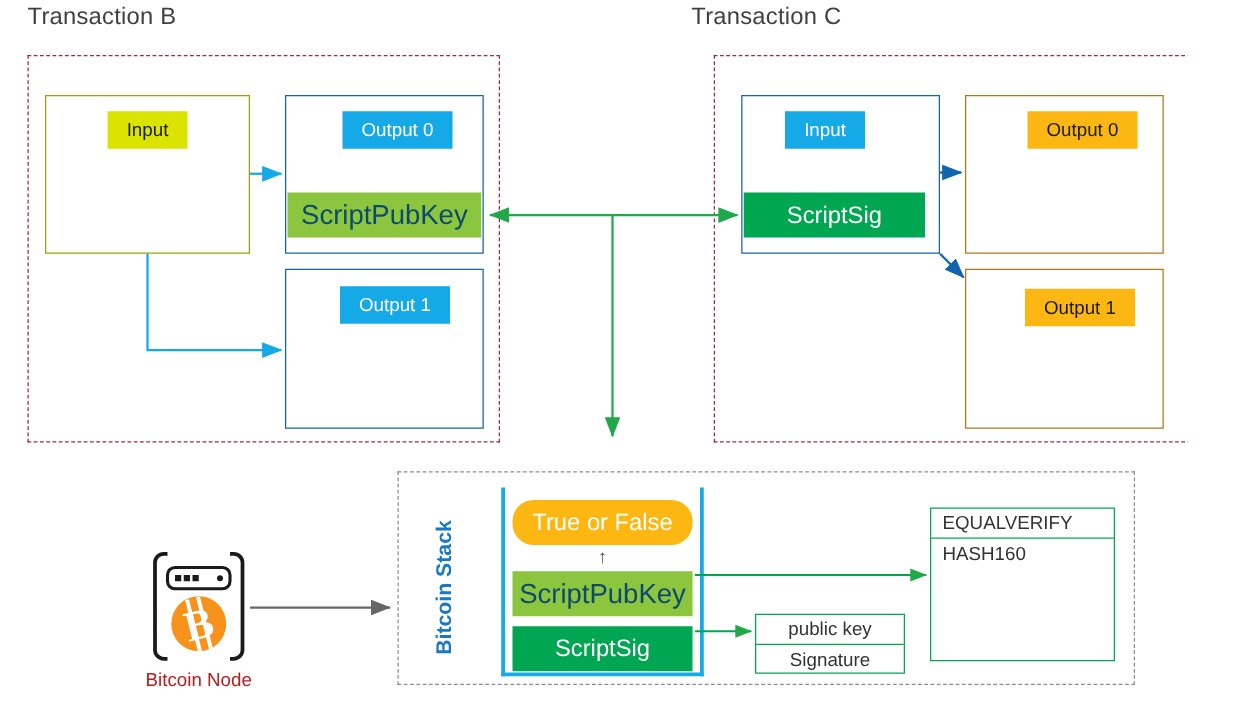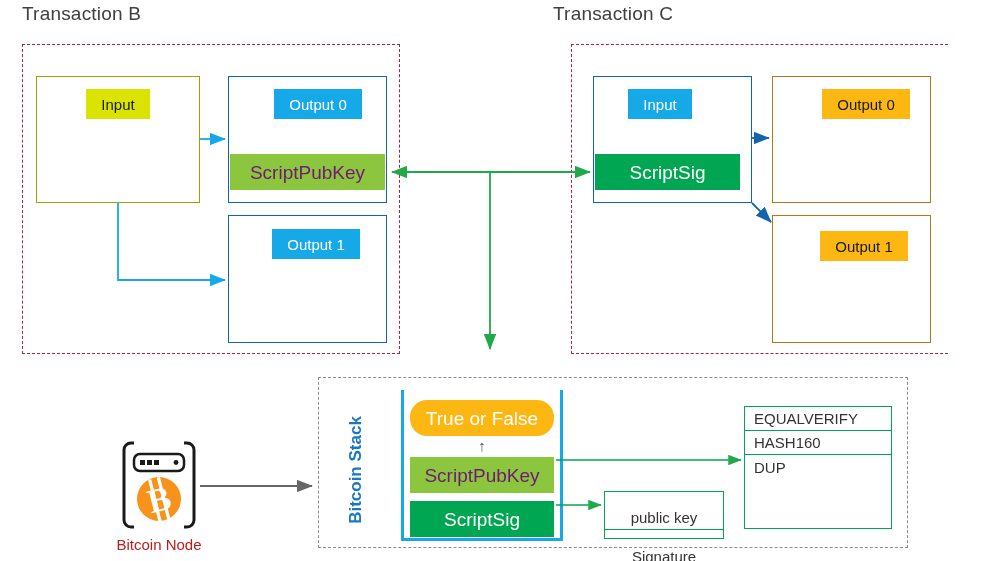--- a/index.html
+++ b/index.html
@@ -44,21 +44,21 @@
     display: flex;
     align-items: center;
     justify-content: center;
     white-space: nowrap;
     line-height: 1;
     text-align: center;
   }
   .chip-yellowgreen { background: #dbe400; color: #1a1a1a; font-size: 15px; }
   .chip-cyan        { background: #16a9e8; color: #ffffff; font-size: 15px; }
   .chip-amber       { background: #fcb713; color: #1a1a1a; font-size: 15px; }
-  .chip-lightgreen  { background: #8cc63f; color: #701a75; font-size: 19px; }
+  .chip-lightgreen  { background: #8cc63f; color: #0c4a6e; font-size: 22px; }
   .chip-green       { background: #00a651; color: #ffffff; font-size: 19px; }
   .chip-gold        { background: #fcb713; color: #ffffff; font-size: 19px; }
 
   
   .bottom-container {
     border: 1.5px dashed #8c8c8c;
     background: transparent;
   }
 
   
@@ -90,21 +90,21 @@
   .glist-row {
     border-bottom: 1.2px solid #00a651;
     color: #333333;
     font-size: 15px;
     display: flex;
     align-items: center;
     padding-left: 9px;
     box-sizing: border-box;
   }
   .glist-row:last-child { border-bottom: none; }
-  .glist-center { justify-content: center; padding-left: 0; margin-top: 14px; }
+  .glist-center { justify-content: center; padding-left: 0; }
 
   
   .node-label {
     font-size: 15px;
     color: #b91c1c;
     text-align: center;
     white-space: nowrap;
   }
 
   svg { display: block; overflow: visible; }
@@ -224,21 +224,20 @@
   <div class="abs chip chip-green" style="left:410px; top:501px; width:144px; height:36px;">ScriptSig</div>
 
   <div class="abs glist" style="left:604px; top:491px; width:120px; height:48px;">
     <div class="glist-row glist-center" style="height:24px;">public key</div>
     <div class="glist-row glist-center" style="height:24px;">Signature</div>
   </div>
 
   <div class="abs glist" style="left:744px; top:406px; width:148px; height:123px;">
     <div class="glist-row" style="height:24px;">EQUALVERIFY</div>
     <div class="glist-row" style="height:24px;">HASH160</div>
-    <div class="glist-row" style="height:25px;">DUP</div>
   </div>
 
   <svg class="abs" style="left:0px; top:0px; width:986px; height:561px; pointer-events:none;">
     <line x1="556" y1="460" x2="741" y2="460" stroke="#00a651" stroke-width="1.5" marker-end="url(#ar-green)"></line>
     <line x1="556" y1="505" x2="601" y2="505" stroke="#00a651" stroke-width="1.5" marker-end="url(#ar-green)"></line>
   </svg>
 
 </div>
 
 </body></html>

